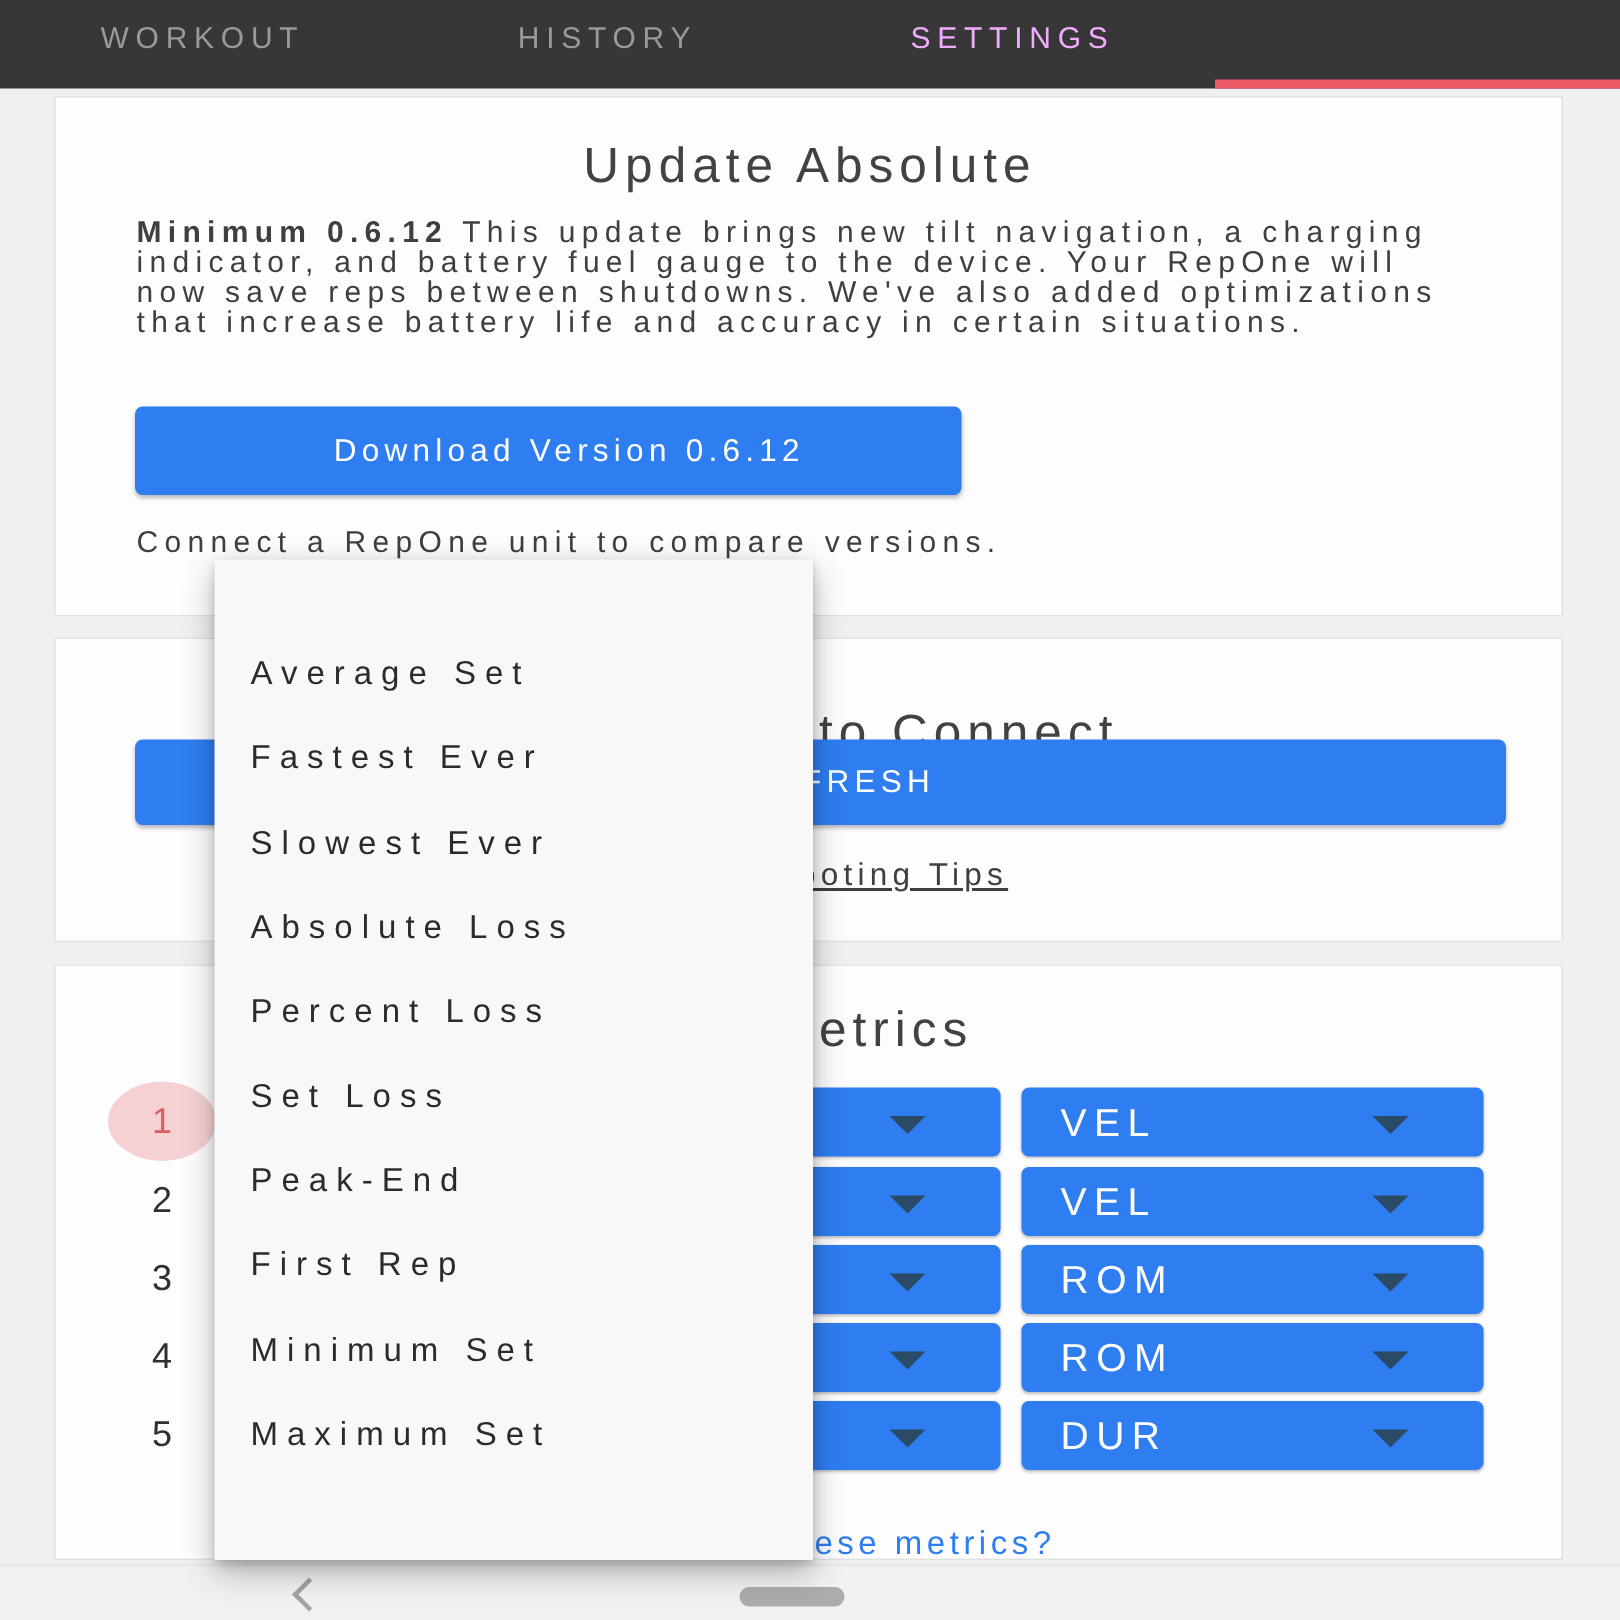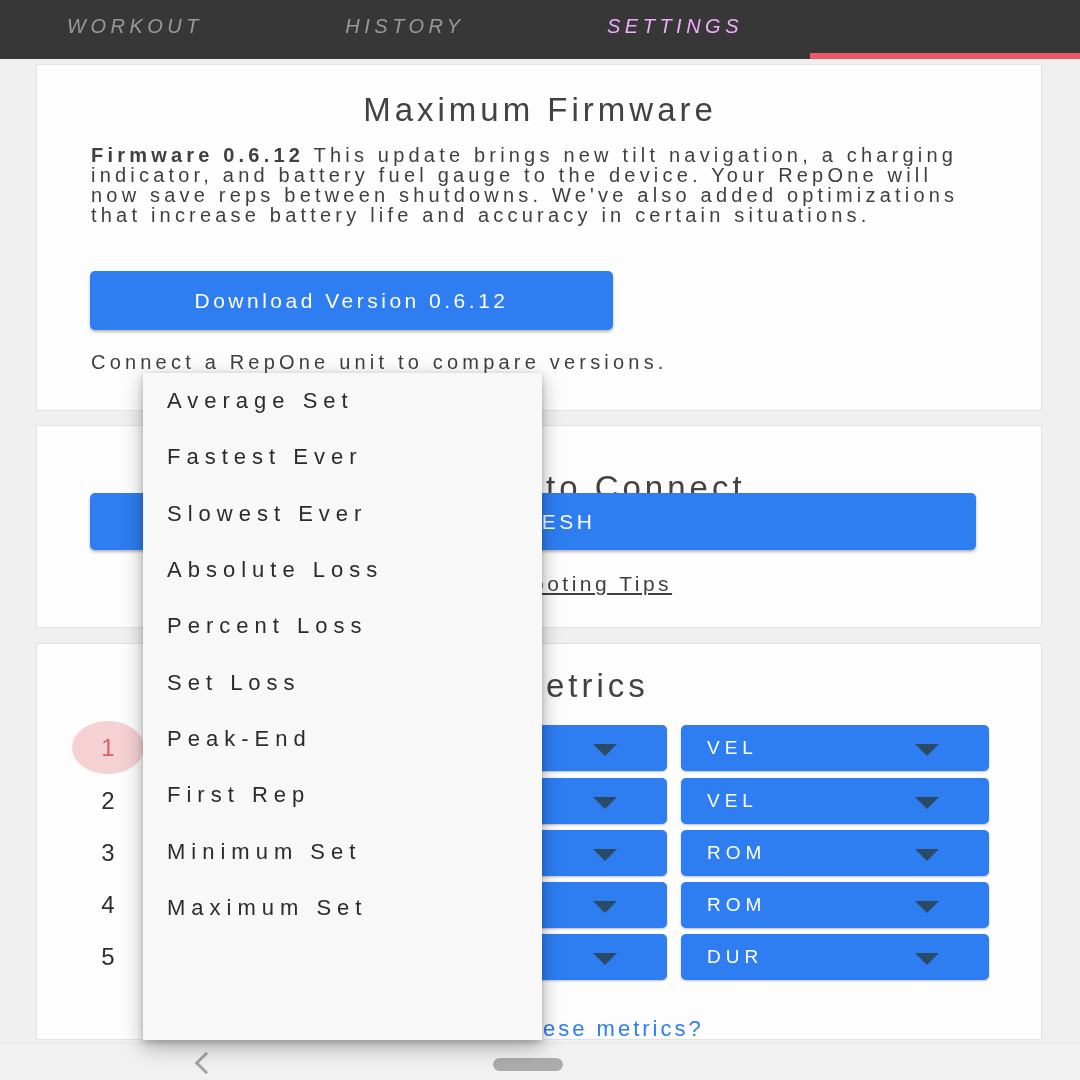--- a/index.html
+++ b/index.html
@@ -11,21 +11,21 @@
   }
   .abs{position:absolute;}
 
   
   .topbar{
     left:0;top:0;width:1080px;height:59px;background:#373737;
     display:flex;z-index:20;
   }
   .tab{
     width:270px;height:53px;display:flex;align-items:center;justify-content:center;
-    font-size:20px;letter-spacing:4.5px;color:#999999;cursor:pointer;font-style:italic;
+    font-size:20px;letter-spacing:4.5px;color:#999999;cursor:pointer;
   }
   .tab.active{color:#f0abfc;}
   .tab-indicator{
     left:810px;top:53px;width:270px;height:6px;background:#ea5964;z-index:21;
   }
 
   
   .card{
     left:36px;width:1006px;background:#fdfdfd;border:1px solid #e2e2e2;
     box-sizing:border-box;
@@ -42,21 +42,21 @@
   .firmware-text{
     left:54px;top:80px;width:900px;
     font-size:20px;line-height:20px;letter-spacing:4.2px;color:#3f3f3f;
   }
   .firmware-text b{letter-spacing:4.2px;}
 
   .btn-blue{
     background:#2e7ef2;border-radius:5px;color:#ffffff;
     display:flex;align-items:center;justify-content:center;
     font-size:21px;letter-spacing:3.5px;font-weight:500;
-    box-shadow:0 2px 3px rgba(0,0,0,0.28);cursor:pointer;white-space:nowrap;
+    box-shadow:0 2px 3px rgba(0,0,0,0.28);cursor:pointer;white-space:nowrap;padding-left:28px;
   }
   .download-btn{left:53px;top:206px;width:523px;height:59px;}
   .compare-note{
     left:54px;top:286px;font-size:20px;letter-spacing:4.2px;color:#3f3f3f;white-space:nowrap;
   }
 
   .connect-title{left:509px;top:23px;margin-top:20px;}
   .refresh-btn{left:53px;top:67px;width:886px;height:57px;}
   .tips-link{
     left:0;width:1006px;top:146px;text-align:center;
@@ -77,37 +77,37 @@
   }
   .row-highlight-num{color:#d95f64;}
   .dd{
     height:46px;border-radius:5px;background:#2e7ef2;
     box-shadow:0 1px 2px rgba(0,0,0,0.25);cursor:pointer;
     display:flex;align-items:center;
   }
   .dd1{left:322px;top:0;width:308px;}
   .dd2{left:644px;top:0;width:308px;}
   .dd-label{
-    margin-left:26px;color:#ffffff;font-size:19px;letter-spacing:5px;font-weight:500;
+    margin-left:26px;color:#ffffff;font-size:26px;letter-spacing:5px;font-weight:500;
   }
   .dd-caret{
     position:absolute;right:50px;top:19px;width:0;height:0;
     border-left:12px solid transparent;border-right:12px solid transparent;
     border-top:12px solid #2a4a66;
   }
   .metrics-link{
     left:506px;top:372px;font-size:22px;letter-spacing:3px;color:#2e7ef2;
     cursor:pointer;white-space:nowrap;
   }
 
   
   .popup{
     left:143px;top:373px;width:399px;height:667px;background:#f8f8f8;
     box-shadow:0 7px 20px rgba(0,0,0,0.30),0 2px 6px rgba(0,0,0,0.18);
-    z-index:50;box-sizing:border-box;overflow:hidden;
+    z-index:50;padding-top:48px;box-sizing:border-box;overflow:hidden;
   }
   .menu-item{
     height:56.3px;display:flex;align-items:center;padding-left:24px;
     font-size:22px;letter-spacing:6px;color:#2b2b2b;cursor:pointer;white-space:nowrap;
   }
 
   
   .bottombar{
     left:0;top:1043px;width:1080px;height:37px;background:#f1f1f1;
     border-top:1px solid #e6e6e6;z-index:10;
@@ -126,23 +126,23 @@
 <body>
 
 <div class="abs topbar">
   <div class="tab">WORKOUT</div>
   <div class="tab">HISTORY</div>
   <div class="tab active">SETTINGS</div>
 </div>
 <div class="abs tab-indicator"></div>
 
 <div class="abs card card1">
-  <div class="abs card-title center-title">Maximum Firmware</div>
+  <div class="abs card-title center-title">Update Absolute</div>
   <div class="abs firmware-text">
-    <b>Firmware 0.6.12</b>
+    <b>Minimum 0.6.12</b>
     <span> This update brings new tilt navigation, a charging indicator, and battery fuel gauge to the device. Your RepOne will now save reps between shutdowns. We've also added optimizations that increase battery life and accuracy in certain situations.</span>
   </div>
   <div class="abs btn-blue download-btn">
     <span>Download Version 0.6.12</span>
   </div>
   <div class="abs compare-note">Connect a RepOne unit to compare versions.</div>
 </div>
 
 <div class="abs card card2">
   <div class="abs card-title connect-title">to Connect</div>

